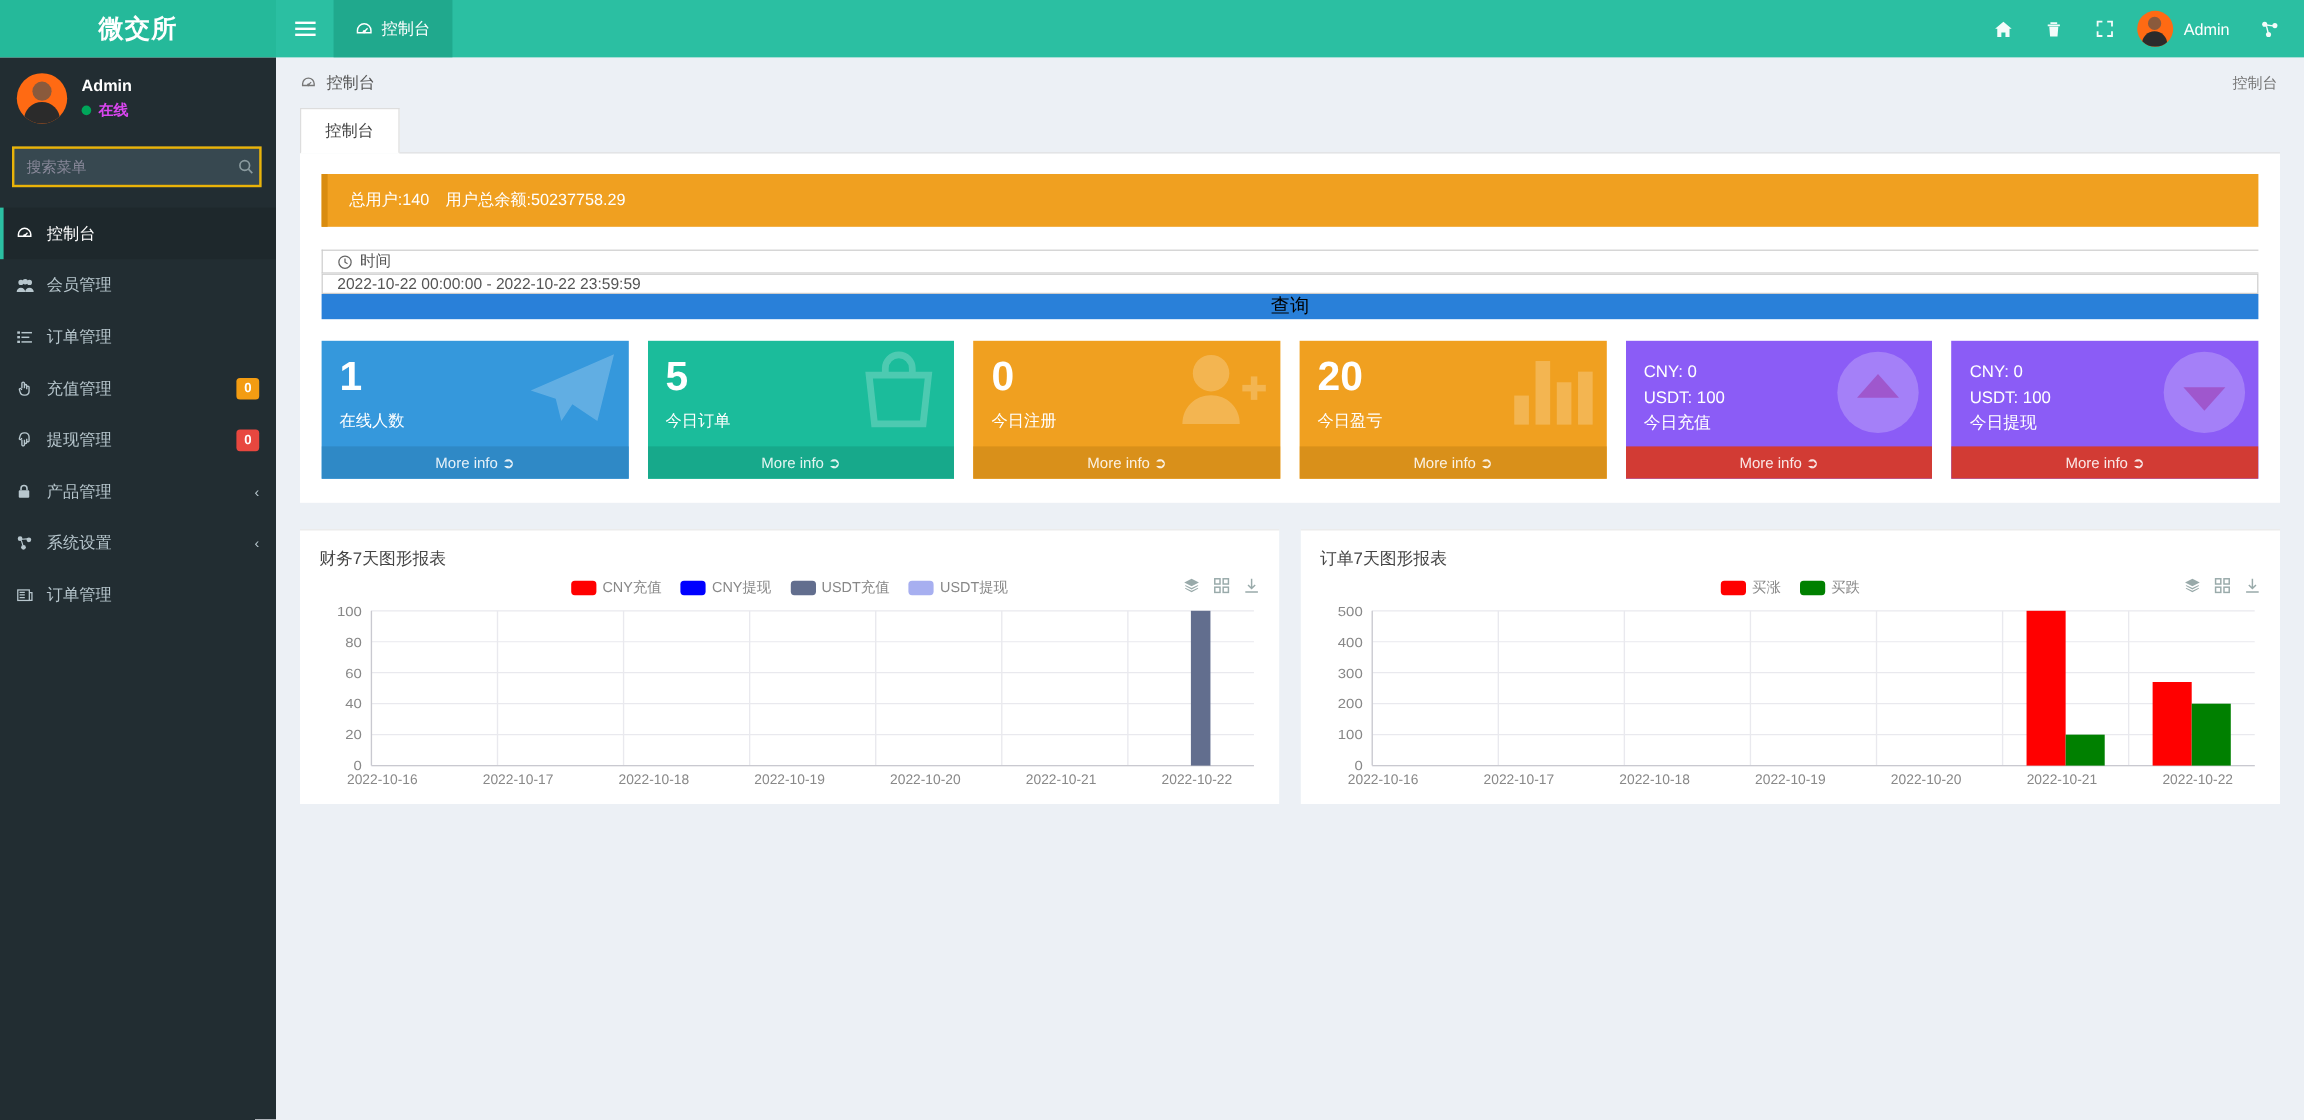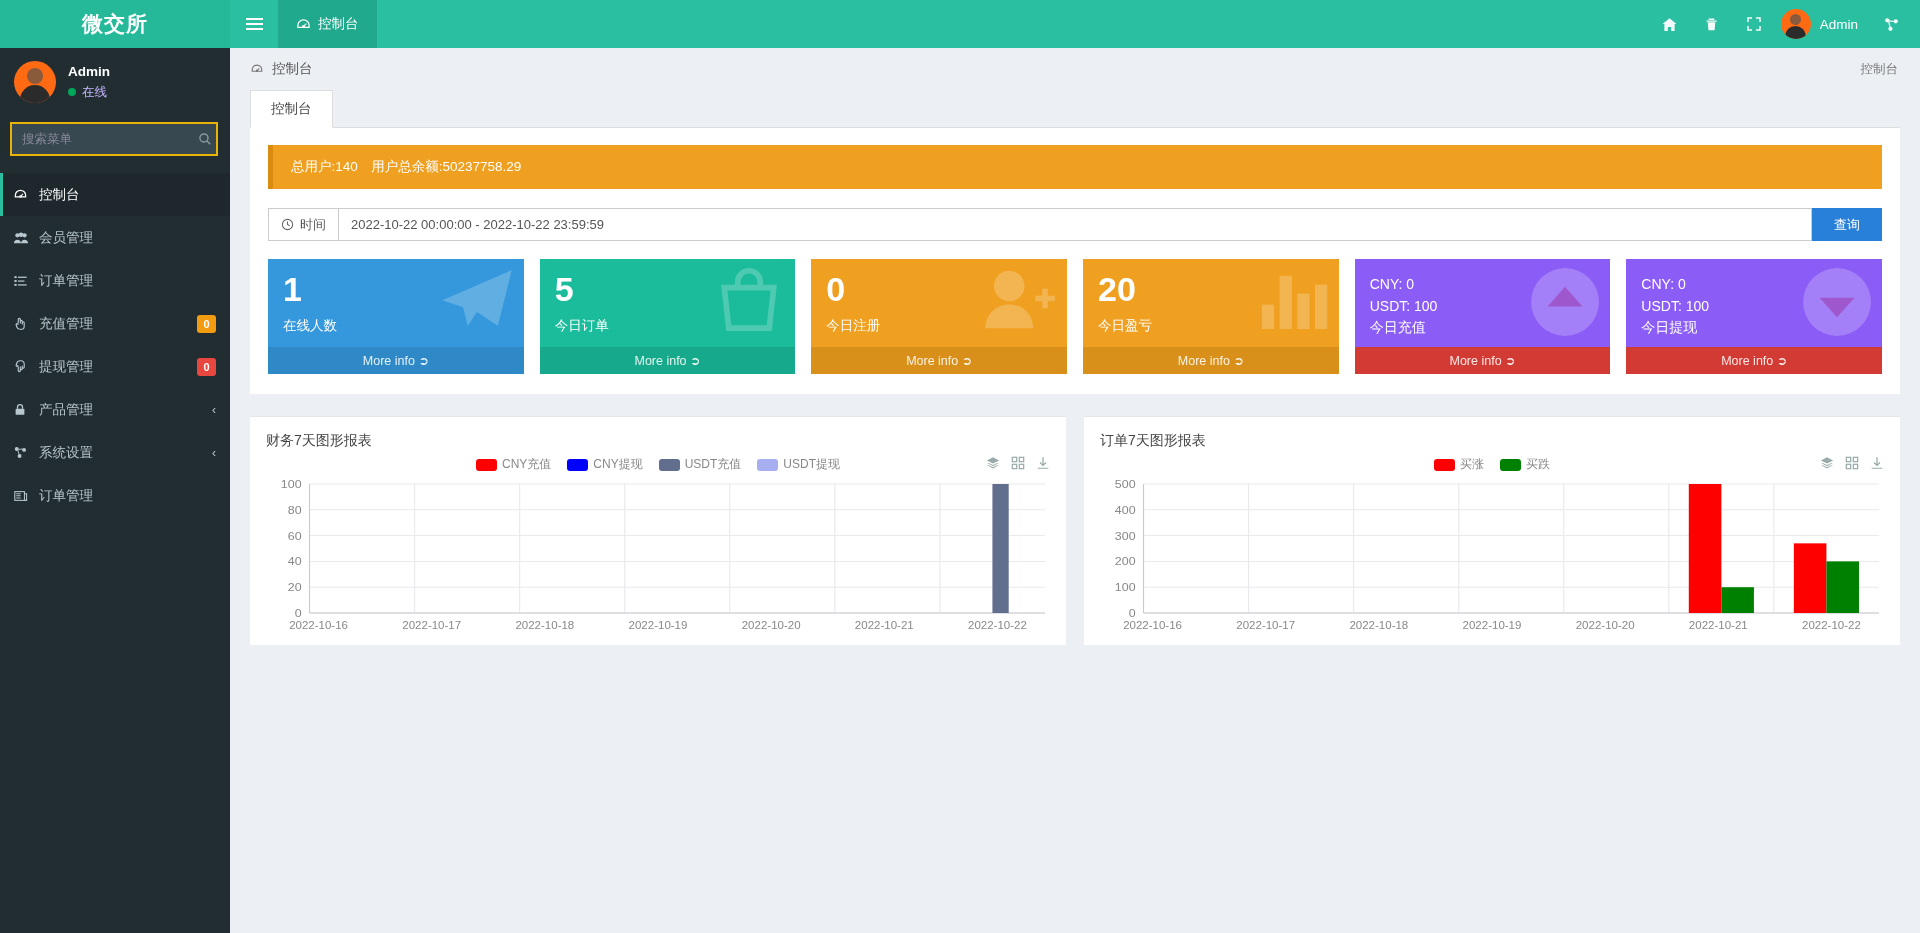--- a/index.html
+++ b/index.html
@@ -70,21 +70,21 @@
   }
   .user-avatar::before {
     content: ""; position: absolute; width: 16px; height: 16px; border-radius: 50%;
     background: #8a5a3c; left: 13px; top: 7px;
   }
   .user-avatar::after {
     content: ""; position: absolute; width: 30px; height: 18px; border-radius: 15px 15px 0 0;
     background: #2b2b2b; left: 6px; bottom: 0;
   }
   .user-meta .uname { color: #fff; font-size: 13.5px; font-weight: bold; margin-bottom: 5px; }
-  .user-meta .ustat { color: #c4b5fd; font-size: 12.5px; display: flex; align-items: center; gap: 6px; }
+  .user-meta .ustat { color: #d946ef; font-size: 12.5px; display: flex; align-items: center; gap: 6px; font-weight: bold; }
   .dot-online { width: 8px; height: 8px; border-radius: 50%; background: #00a65a; display: inline-block; }
 
   .search-wrap { padding: 0 12px 0 10px; margin-top: 6px; }
   .search-box { display: flex; background: #374850; border: 2px solid #eab308; height: 34px; }
   .search-box input {
     flex: 1; background: transparent; border: 0; outline: none;
     color: #ccc; font-size: 12.5px; padding: 0 10px;
     font-family: "Liberation Sans", sans-serif;
   }
   .search-box input::placeholder { color: #889; }
@@ -122,33 +122,33 @@
     background: #fff; border: 1px solid #ddd; border-bottom: 1px solid #fff;
     padding: 9px 20px; font-size: 13.5px; color: #444; margin-bottom: -1px; cursor: pointer;
   }
   .panel { background: #fff; padding: 17px 18px 20px; }
 
   .alert-bar {
     background: #f0a020; border-left: 5px solid #d98c10; color: #fff;
     padding: 13px 18px; font-size: 13.5px; margin-bottom: 19px;
   }
 
-  .filter-row { display: flex; align-items: stretch; margin-bottom: 18px; }
+  .filter-row { display: flex; align-items: stretch; margin-bottom: 18px; flex-direction: column; }
   .input-addon {
     border: 1px solid #ccc; border-right: 0; background: #fff; color: #555;
     display: flex; align-items: center; gap: 6px; padding: 0 12px; font-size: 13px;
   }
   .date-input {
     flex: 1; border: 1px solid #ccc; background: #fff; font-size: 13px;
     padding: 0 12px; color: #555; outline: none; height: 33px;
     font-family: "Liberation Sans", sans-serif;
   }
   .query-btn {
-    background: #2980d9; color: #ffffff; border: 0; padding: 0 22px;
-    font-size: 13px; cursor: pointer; font-family: Liberation Mono, monospace;
+    background: #2980d9; color: #000000; border: 0; padding: 0 22px;
+    font-size: 16px; cursor: pointer; font-family: Liberation Mono, monospace;
   }
 
   
   .cards { display: flex; gap: 16px; }
   .card { flex: 1; color: #fff; position: relative; overflow: hidden; }
   .card-body { padding: 13px 15px 12px; position: relative; height: 88px; }
   .card-num { font-size: 34px; font-weight: bold; line-height: 1; }
   .card-label { font-size: 13.5px; margin-top: 11px; }
   .card-lines { font-size: 14px; line-height: 1.55; padding-top: 2px; }
   .card-foot {

